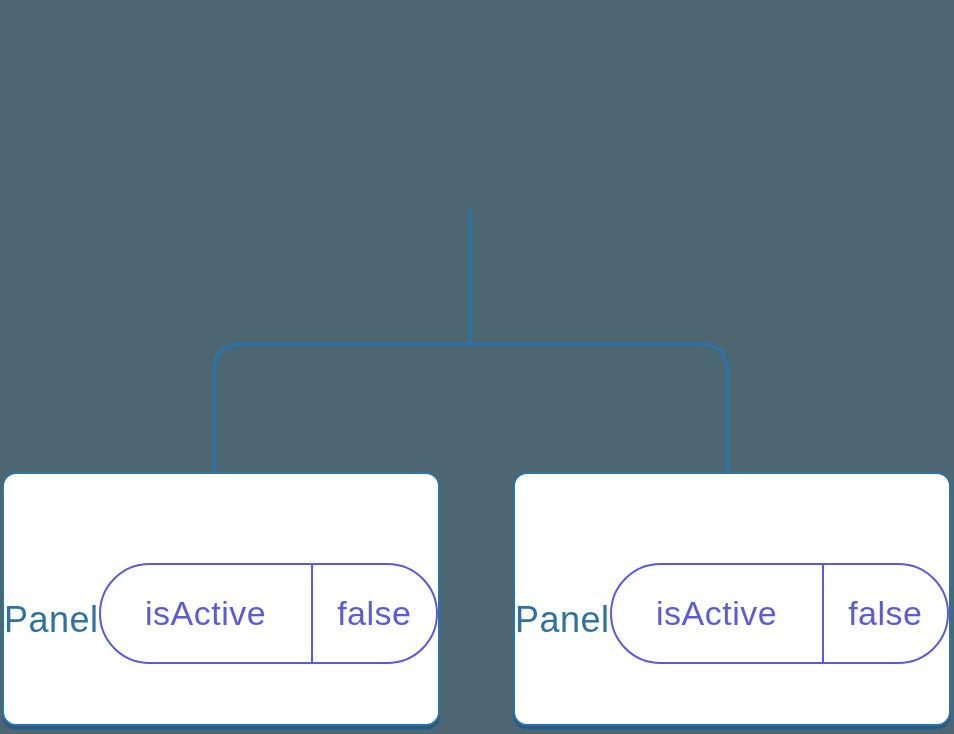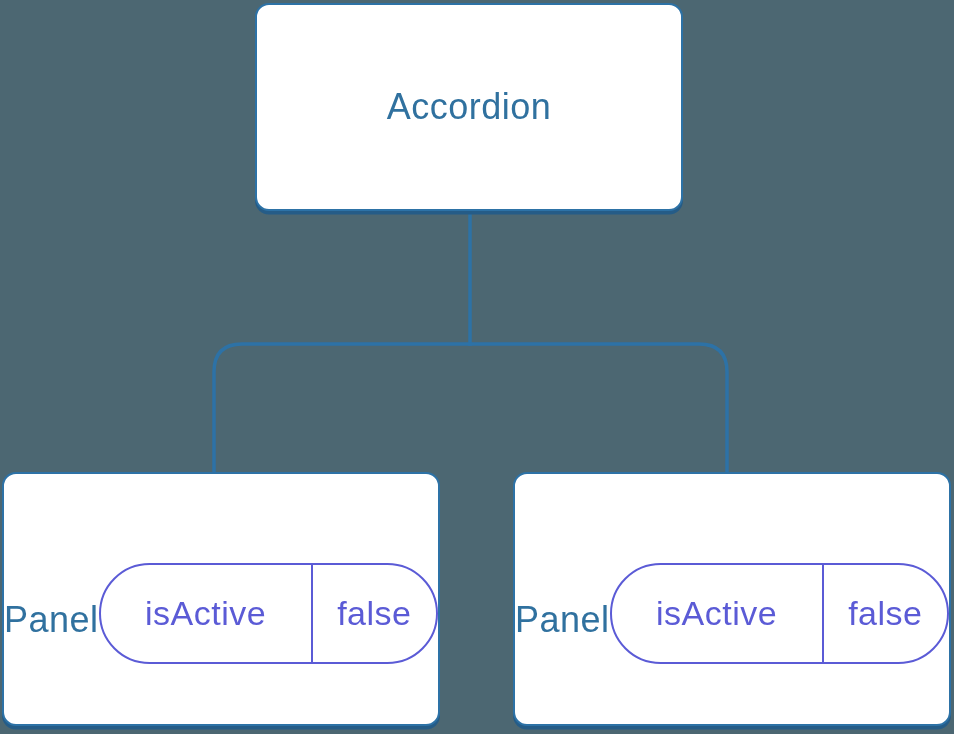--- a/index.html
+++ b/index.html
@@ -93,23 +93,20 @@
 </head>
 <body>
 
 <div class="stage">
 
   <svg class="connectors" viewBox="0 0 954 734" aria-hidden="true">
     <path d="M470 209 L470 346"></path>
     <path d="M214 472 L214 372 Q214 344 242 344 L699 344 Q727 344 727 372 L727 472"></path>
   </svg>
 
-  <div class="node root-node">
-    <div class="node-label">Accordion</div>
-  </div>
 
   <div class="node panel-node panel-left">
     <div class="node-label panel-label">Panel</div>
     <div class="state-pill">
       <div class="state-cell state-name">isActive</div>
       <div class="state-cell state-value">false</div>
     </div>
   </div>
 
   <div class="node panel-node panel-right">

